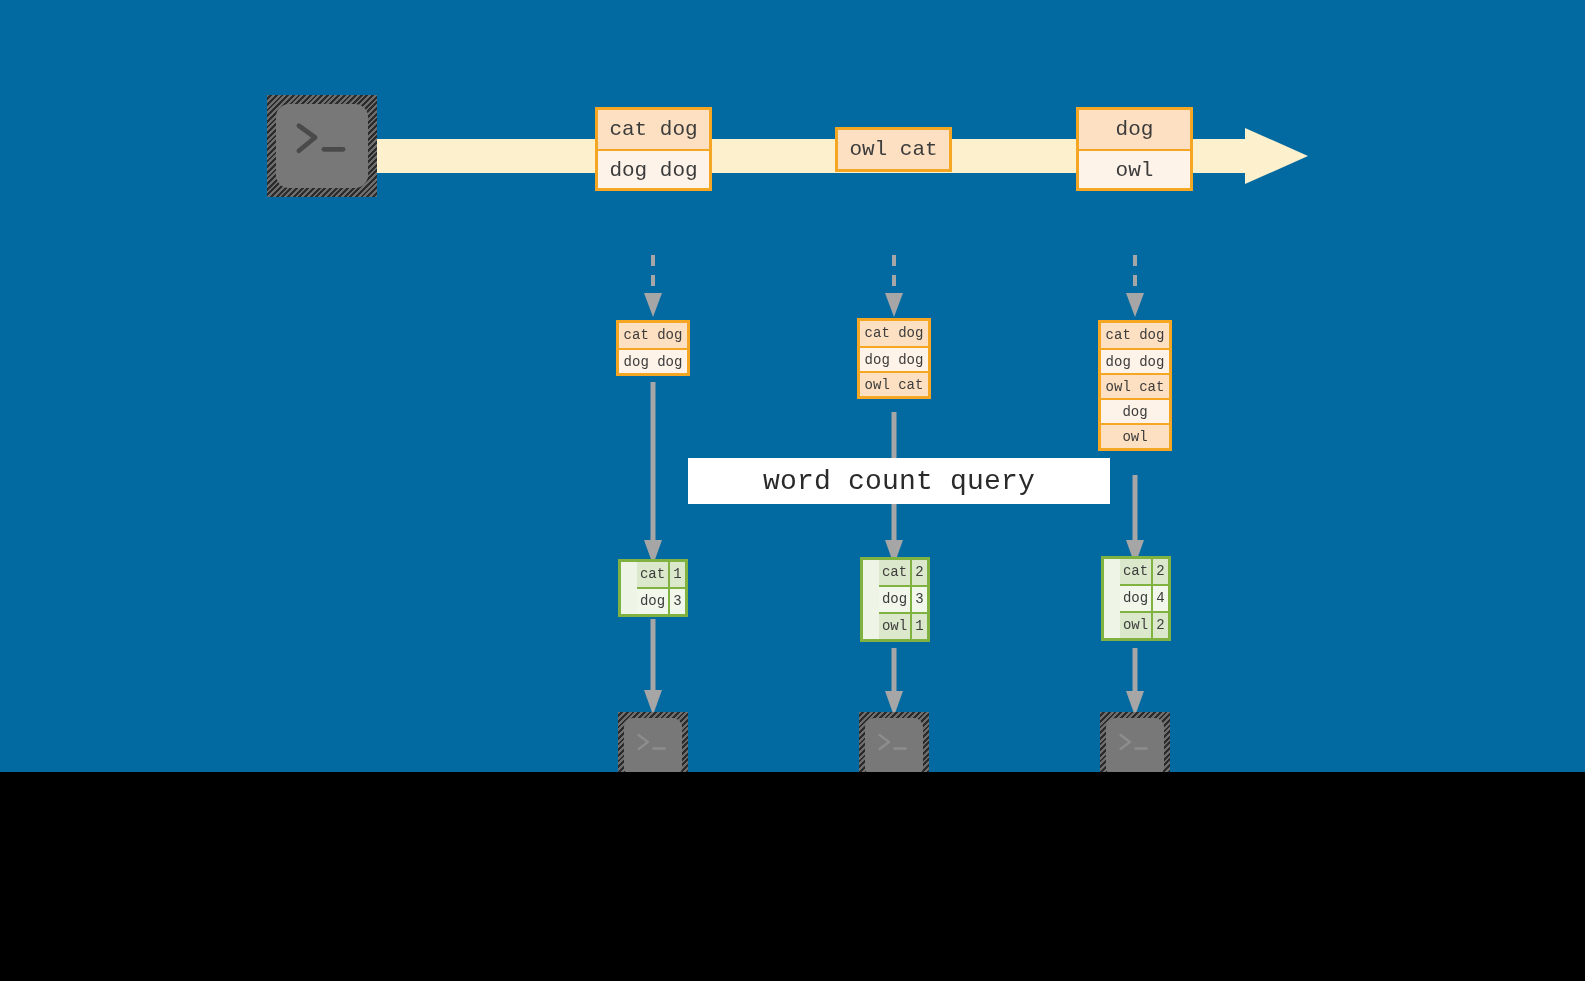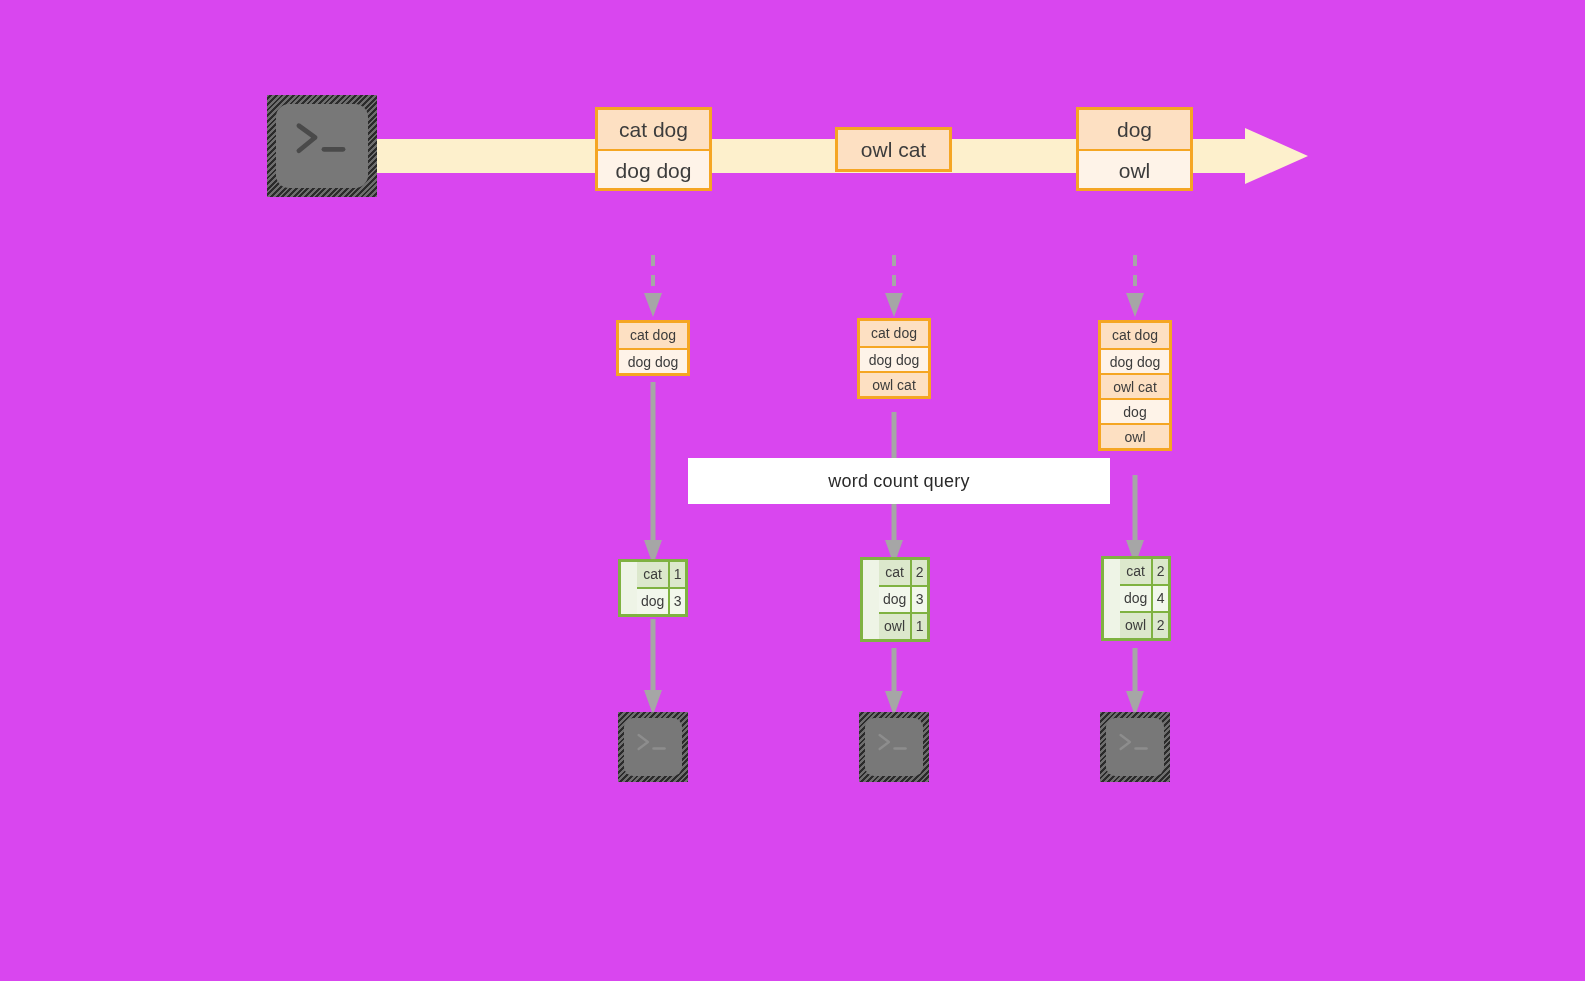--- a/index.html
+++ b/index.html
@@ -4,24 +4,24 @@
 <title>Streaming Word Count Diagram</title>
 <style>
   html, body {
     margin: 0;
     padding: 0;
     background: #000000;
   }
   #stage {
     position: relative;
     width: 1585px;
-    height: 981px;
-    background: #d946ef;
+    height: 772px;
+    background: #0369a1;
     overflow: hidden;
-    font-family: Liberation Sans, sans-serif;
+    font-family: Liberation Mono, monospace;
     -webkit-font-smoothing: antialiased;
   }
 
   
   .term {
     position: absolute;
     box-sizing: border-box;
     background:
       repeating-linear-gradient(135deg,
         #6e6e6e 0px, #6e6e6e 2px,
@@ -131,21 +131,21 @@
 
   
   .query-band {
     position: absolute;
     background: #FFFFFF;
     display: flex;
     align-items: center;
     justify-content: center;
   }
   .query-band .label {
-    font-size: 18px;
+    font-size: 28px;
     color: #2a2a2a;
     white-space: nowrap;
     letter-spacing: 0.2px;
   }
 </style>
 </head>
 <body>
 
 <div id="stage">
 

